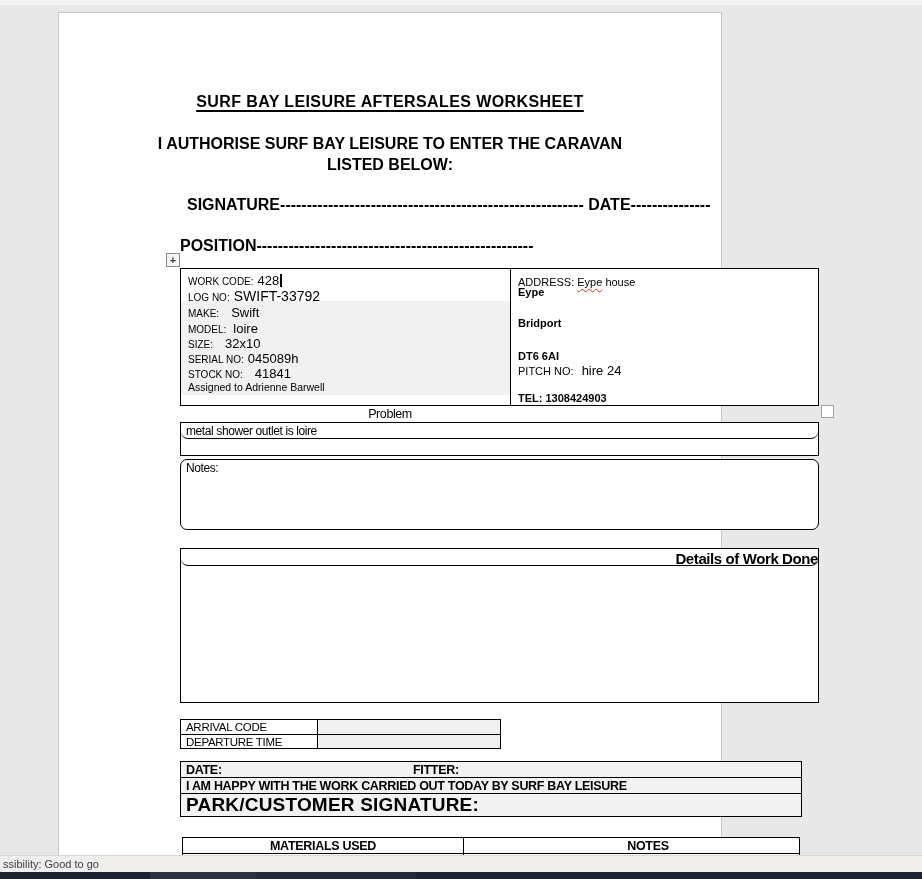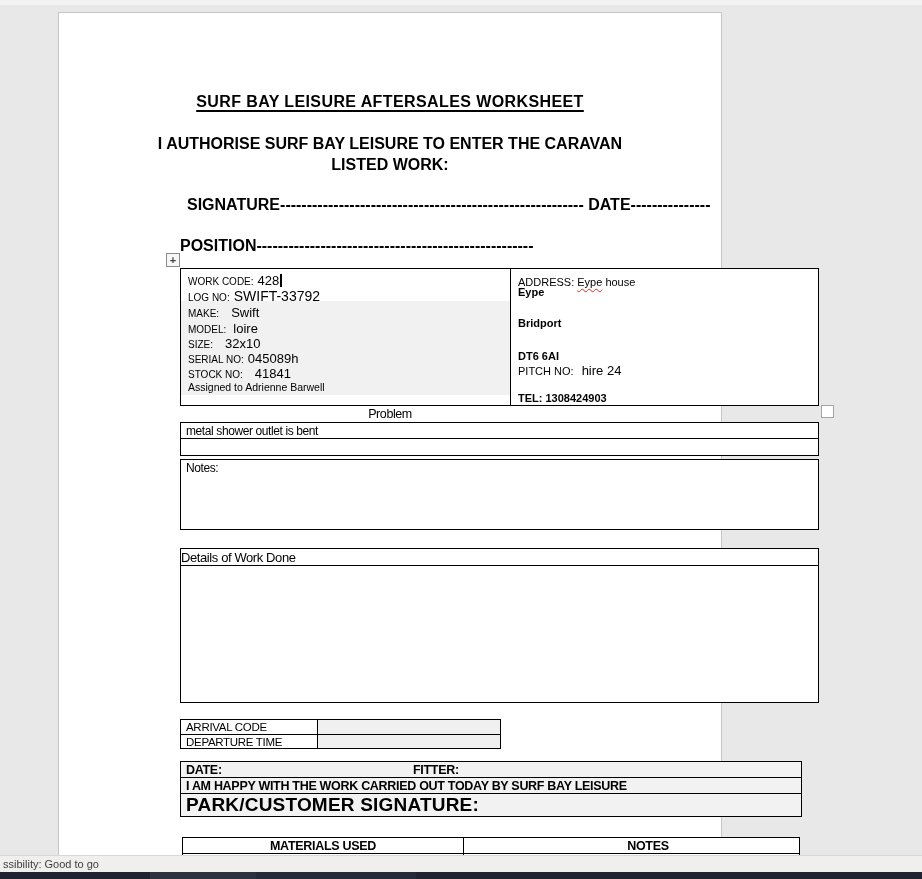--- a/index.html
+++ b/index.html
@@ -12,21 +12,21 @@
     color:#000;
   }
   .top-strip { position:absolute; left:0; top:0; width:100%; height:5px; background:#f3f3f3; }
 
   
   .page {
     position:absolute; left:58px; top:12px; width:664px; height:867px;
     background:#ffffff; border:1px solid #c6c6c6; border-bottom:none;
   }
   .abs { position:absolute; }
-  .narrow { letter-spacing:-0.4px; }
+  .narrow { letter-spacing:-0.4px;border-radius:7px; }
   .center { width:100%; text-align:center; }
 
   .doc-title { top:80px; font-size:16px; font-weight:bold; letter-spacing:0.4px; }
   .doc-title span { text-decoration:underline; text-decoration-thickness:2px; text-underline-offset:3px; }
   .auth1 { top:122px; font-size:16px; font-weight:bold; }
   .auth2 { top:143px; font-size:16px; font-weight:bold; }
   .sig-line { top:183px; left:128px; font-size:16px; font-weight:bold; white-space:nowrap; }
   .pos-line { top:224px; left:121px; font-size:16px; font-weight:bold; white-space:nowrap; }
 
   
@@ -57,21 +57,21 @@
 
   
   .problem-label { top:394px; font-size:12.5px; }
   .problem-table { left:121px; top:409px; width:639px; border:1px solid #000; background:#fff; }
   .problem-row1 { height:16px; border-bottom:1px solid #000; font-size:12px; padding:1px 0 0 5px; }
   .problem-row2 { height:16px; }
   .notes-box { left:121px; top:446px; width:639px; height:71px; border:1px solid #000; font-size:12px; padding:1px 0 0 5px; background:#fff; }
 
   
   .details-table { left:121px; top:535px; width:639px; border:1px solid #000; background:#fff; }
-  .details-header { height:17px; border-bottom:1px solid #000; text-align:left; font-size:13px; padding-top:1px; }
+  .details-header { height:17px; border-bottom:1px solid #000; text-align:right; font-size:15px; padding-top:1px;font-weight:bold; }
   .details-body { height:136px; }
 
   
   .times-table { left:121px; top:706px; width:321px; border:1px solid #000; background:#fff; }
   .time-row { display:flex; height:14px; }
   .time-row + .time-row { border-top:1px solid #000; }
   .time-label { width:136px; font-size:11.5px; padding:1px 0 0 5px; letter-spacing:-0.3px; }
   .time-value { flex:1; border-left:1px solid #000; background:#f0f0f0; }
 
   
@@ -103,21 +103,21 @@
 <body>
 
 <div class="top-strip"></div>
 
 <div class="page">
 
   <div class="abs center doc-title">
     <span>SURF BAY LEISURE AFTERSALES WORKSHEET</span>
   </div>
   <div class="abs center auth1">I AUTHORISE SURF BAY LEISURE TO ENTER THE CARAVAN</div>
-  <div class="abs center auth2">LISTED WORK:</div>
+  <div class="abs center auth2">LISTED BELOW:</div>
 
   <div class="abs sig-line"><span>SIGNATURE</span><span>---------------------------------------------------------</span><span> DATE</span><span>---------------</span></div>
   <div class="abs pos-line"><span>POSITION</span><span>----------------------------------------------------</span></div>
 
   <div class="abs move-handle">+</div>
 
   <div class="abs info-table">
     <div class="info-left">
       <div class="info-shade"></div>
       <div class="iline" style="top:2px"><span class="ilabel">WORK CODE:</span><span class="ival">428</span><span class="caret"></span></div>
@@ -136,21 +136,21 @@
       <div class="iline rbold" style="top:81px">DT6 6AI</div>
       <div class="iline" style="top:92px"><span class="rlabel">PITCH NO:</span><span class="rval13">hire 24</span></div>
       <div class="iline rbold" style="top:123px">TEL: 1308424903</div>
     </div>
   </div>
 
   <div class="abs resize-handle"></div>
 
   <div class="abs center problem-label narrow">Problem</div>
   <div class="abs problem-table">
-    <div class="problem-row1 narrow">metal shower outlet is bent</div>
+    <div class="problem-row1 narrow">metal shower outlet is loire</div>
     <div class="problem-row2"></div>
   </div>
   <div class="abs notes-box narrow">Notes:</div>
 
   <div class="abs details-table">
     <div class="details-header narrow">Details of Work Done</div>
     <div class="details-body"></div>
   </div>
 
   <div class="abs times-table">

